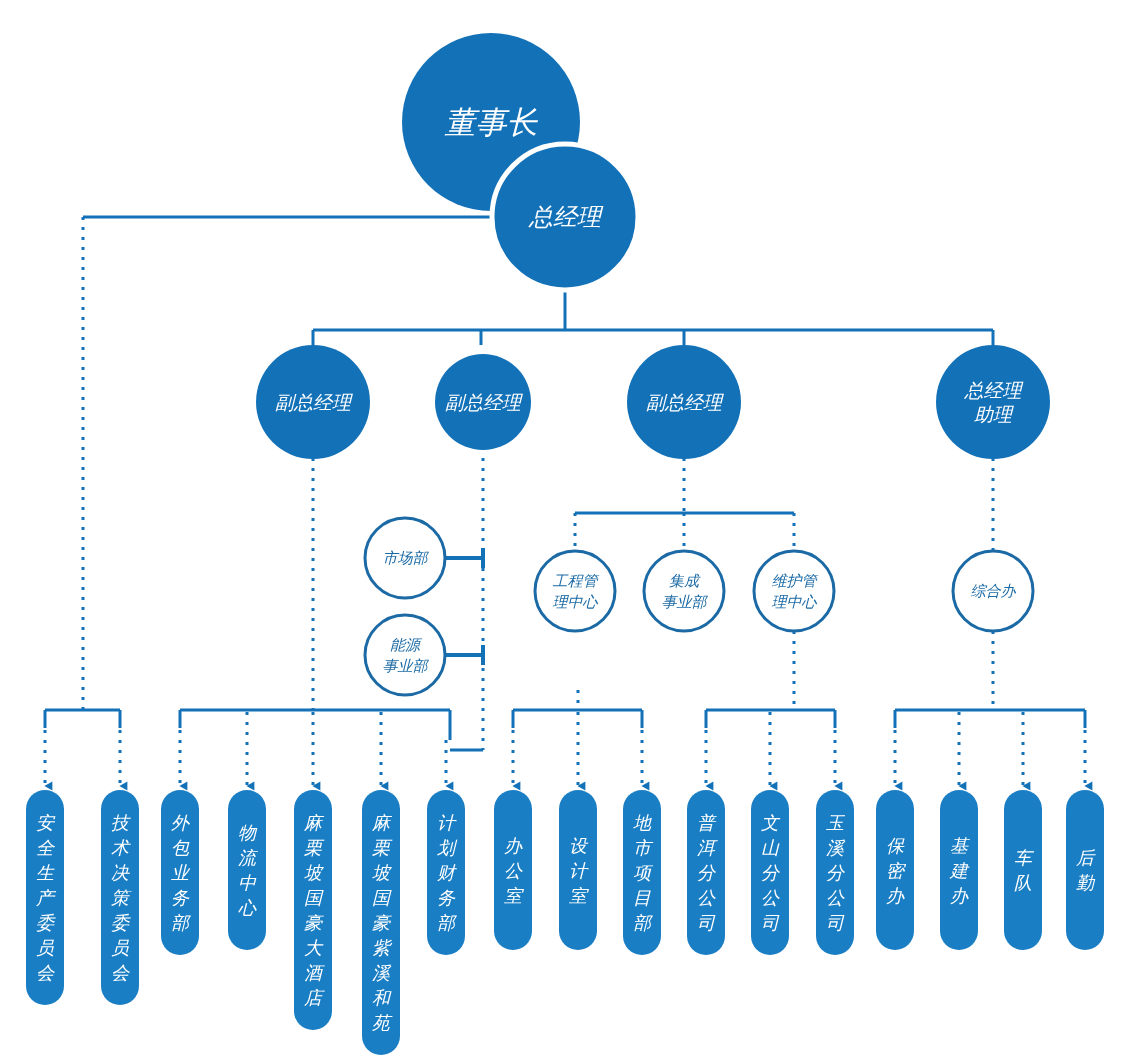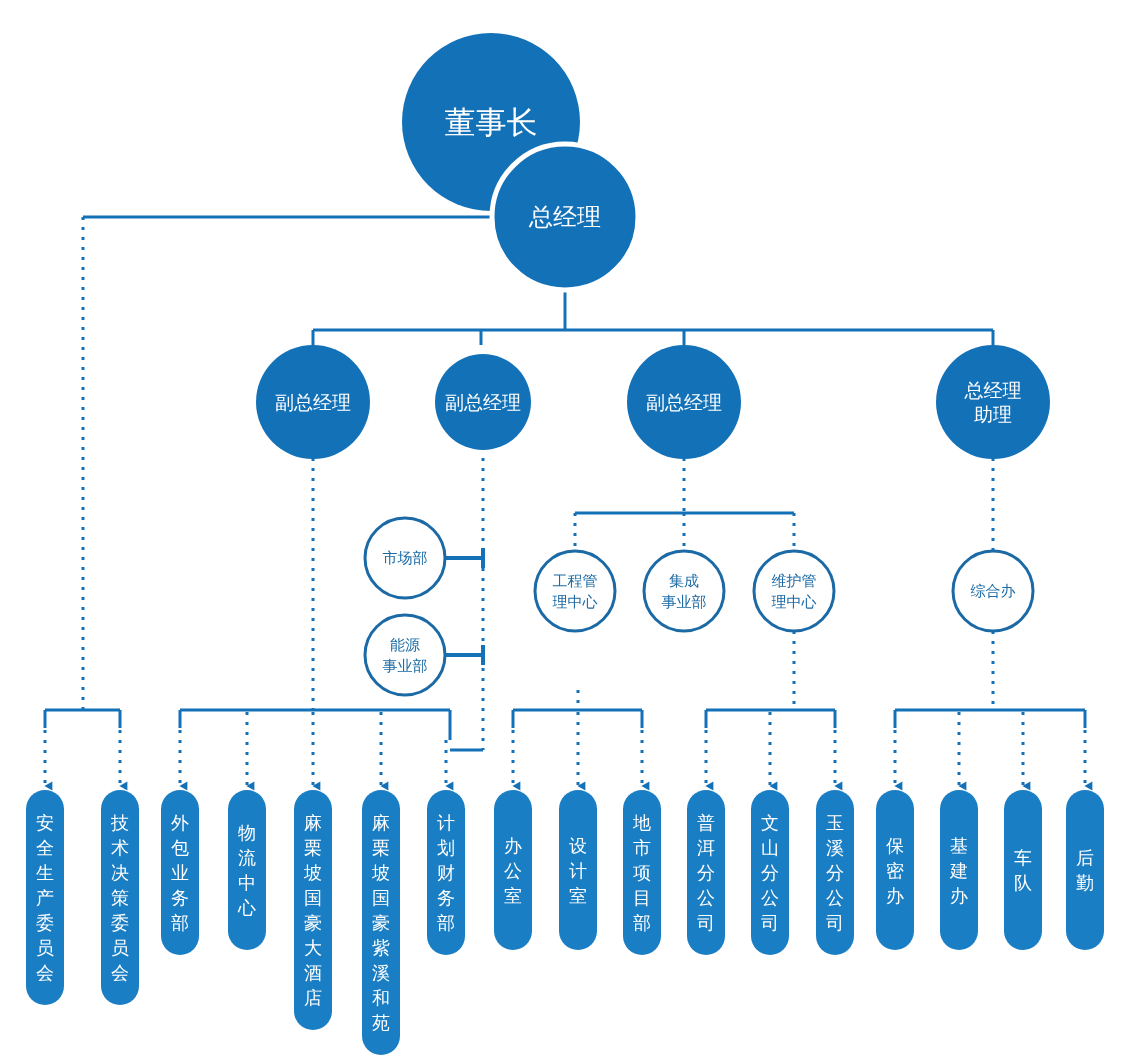--- a/index.html
+++ b/index.html
@@ -1,21 +1,21 @@
 <!DOCTYPE html>
 <html><head>
 <meta charset="utf-8">
 <style>
   html,body{margin:0;padding:0;background:#ffffff;}
   body{
     width:1130px;height:1060px;
     font-family:"DejaVu Sans","Liberation Sans",sans-serif;
     overflow:hidden;
   }
-  #chart-root{position:relative;width:1048px;height:1060px;background:#fff;}
+  #chart-root{position:relative;width:1048px;height:1060px;background:#fff;font-style:italic;}
   svg#org-svg{position:absolute;left:0;top:0;width:1130px;height:1060px;display:block;}
 
   
   .lbl-white{fill:#ffffff;font-family:"DejaVu Sans","Liberation Sans",sans-serif;}
   .lbl-blue{fill:#1b6aa5;font-family:"DejaVu Sans","Liberation Sans",sans-serif;}
   .t-chair{font-size:31px;}
   .t-gm{font-size:24px;}
   .t-dgm{font-size:19px;}
   .t-asst{font-size:19px;}
   .t-circle{font-size:15px;}

